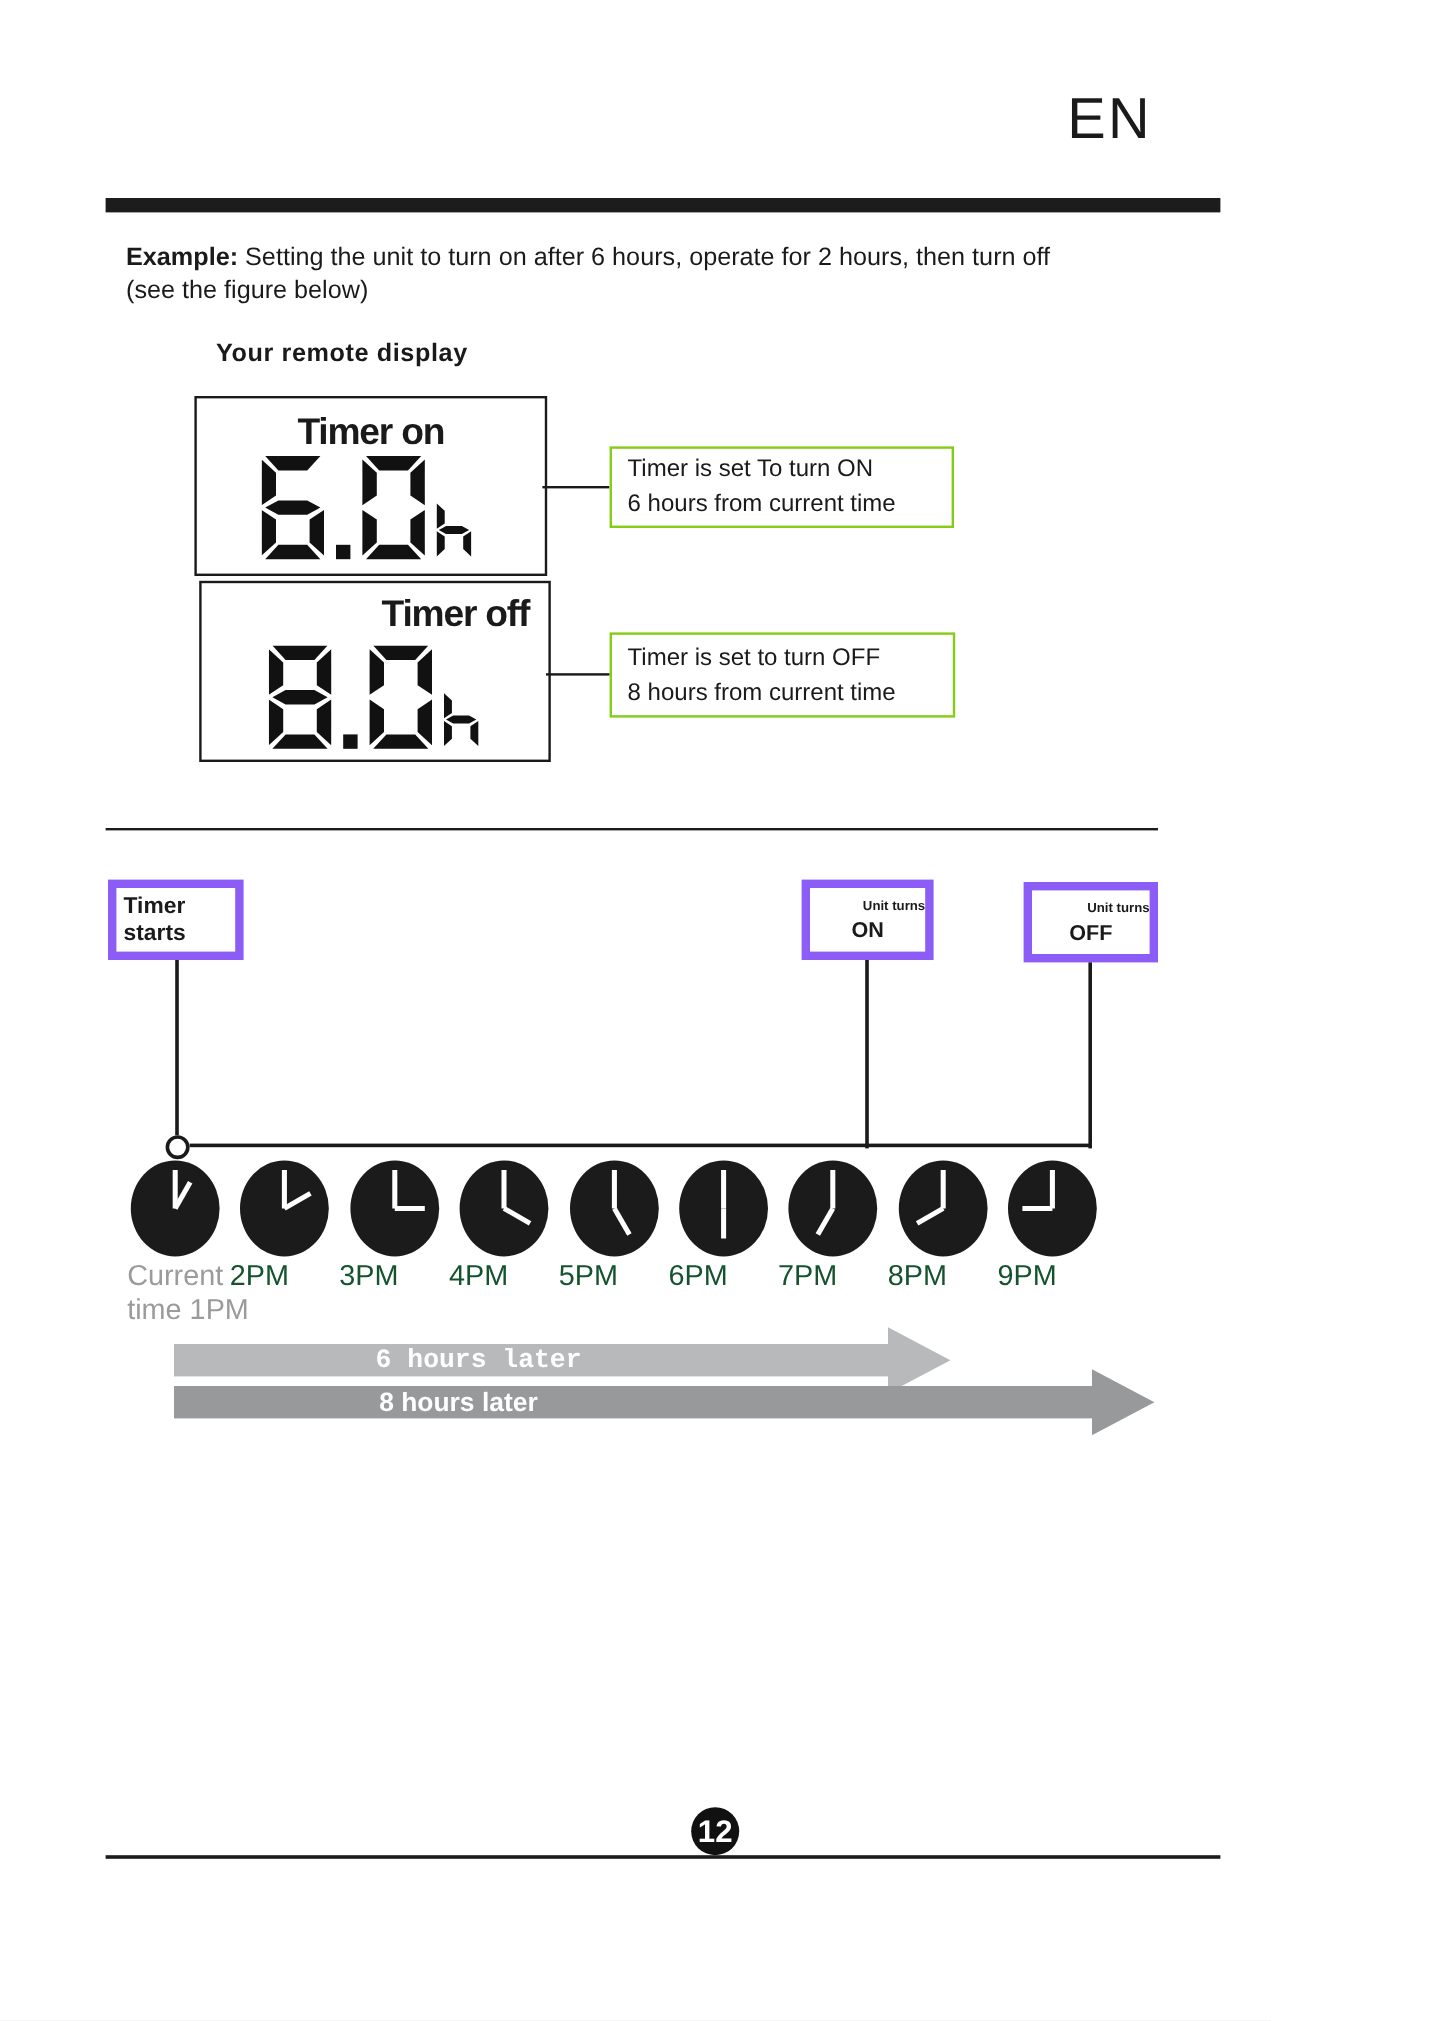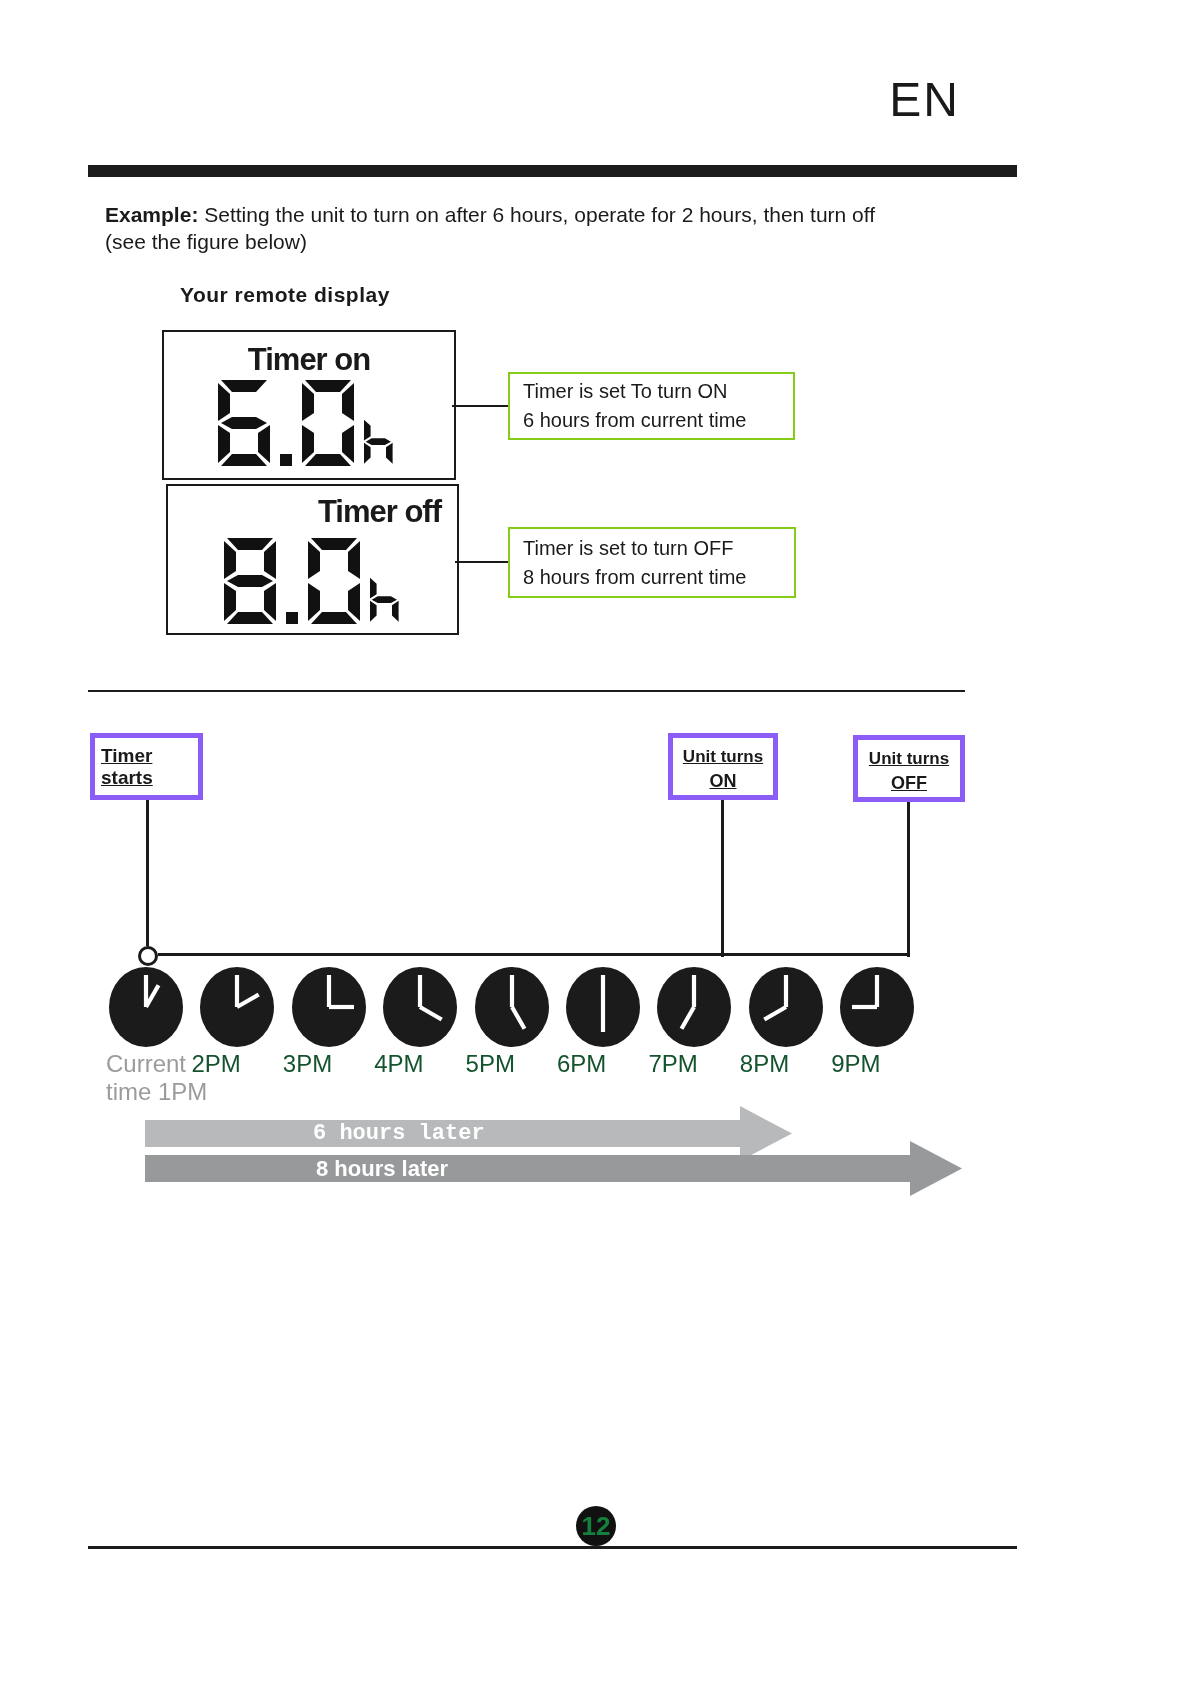--- a/index.html
+++ b/index.html
@@ -11,31 +11,31 @@
   .rule{background:#1c1c1c;}
   .lang-code{font-size:48px;letter-spacing:2px;font-weight:400;}
   .example{font-size:21px;line-height:27px;}
   .example b{font-weight:700;}
   .section-heading{font-size:21px;font-weight:700;letter-spacing:0.5px;}
   .display-box{border:2px solid #1a1a1a;background:#fff;}
   .display-label{font-size:31px;font-weight:700;letter-spacing:-1px;white-space:nowrap;}
   .callout-box{border:2px solid #84cc16;background:#fff;display:flex;flex-direction:column;justify-content:center;padding-left:13px;}
   .callout-box .cl{font-size:20px;line-height:29px;}
   .connector{background:#1a1a1a;}
-  .small-box{border:5px solid #8b5cf6;background:#fff;box-sizing:border-box;text-decoration:underline;}
+  .small-box{border:7px solid #8b5cf6;background:#fff;box-sizing:border-box;}
   .tstart-label{font-size:19px;font-weight:700;}
-  .unit-line1{font-size:17px;font-weight:700;text-align:center;margin-top:9px;}
+  .unit-line1{font-size:11px;font-weight:700;text-align:right;margin-top:9px;}
   .unit-line2{font-size:18px;font-weight:700;text-align:center;margin-top:4px;}
   .vline{background:#1a1a1a;}
   .timeline-circle{width:14px;height:14px;border:3px solid #1a1a1a;border-radius:50%;background:#fff;}
   .clock{position:absolute;width:78px;height:86px;}
   .clock-label{position:absolute;width:92px;text-align:left;font-size:24px;color:#14532d;}
   .current-label{position:absolute;font-size:24px;line-height:28px;color:#9b9b9b;}
   .arrow-label{position:absolute;height:27px;line-height:27px;font-size:22px;font-weight:700;color:#ffffff;white-space:nowrap;}
-  .page-dot{position:absolute;width:40px;height:40px;border-radius:50%;background:#111;color:#15803d;
+  .page-dot{position:absolute;width:40px;height:40px;border-radius:50%;background:#111;color:#ffffff;
     font-size:26px;font-weight:700;display:flex;align-items:center;justify-content:center;}
 </style>
 </head>
 <body>
 
 <div class="page">
 
   <div class="abs lang-code" style="left:870px;top:72px;width:90px;text-align:right;">EN</div>
   <div class="abs rule" style="left:88px;top:165px;width:929px;height:12px;"></div>
 

